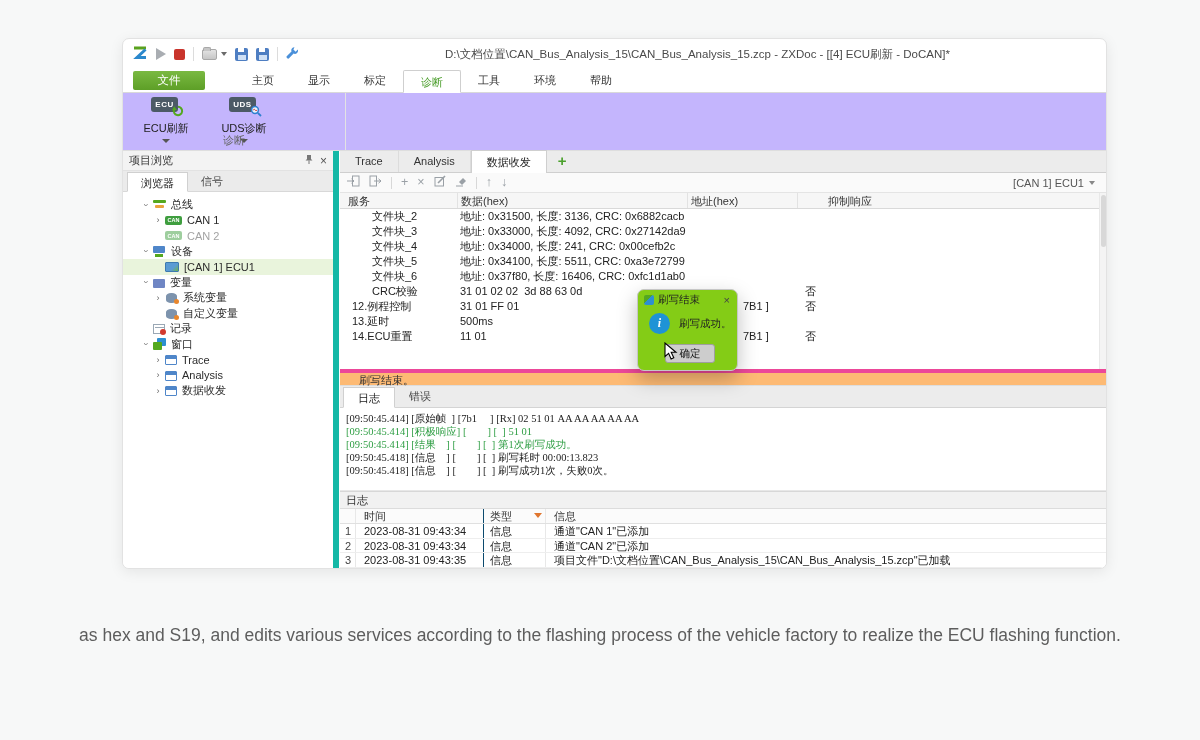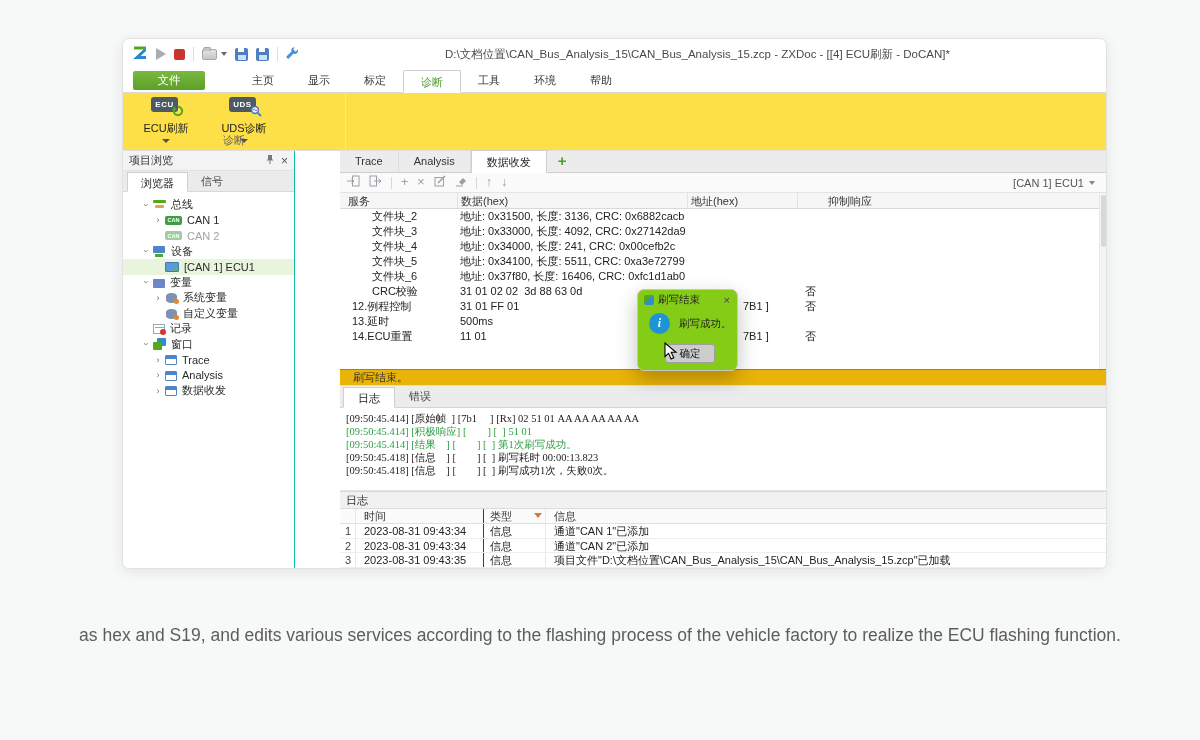--- a/index.html
+++ b/index.html
@@ -23,36 +23,36 @@
   .i-floppy::after{content:"";position:absolute;left:2.5px;bottom:1px;width:8px;height:5px;background:#cfe0f5}
   .vsep{width:1px;height:14px;background:#dcdcdc}
 
   
   .menubar{position:absolute;left:0;top:30px;right:0;height:24px;border-bottom:1px solid #d9d9d9;display:flex;align-items:flex-end;padding-left:10px}
   .file-btn{width:72px;height:19px;margin:0 30px 2px 0;background:linear-gradient(#7ab941,#5d9f27);border-radius:2px;color:#fff;font-size:11.5px;display:flex;align-items:center;justify-content:center}
   .menu-tab{height:23px;line-height:23px;padding:0 17px;font-size:11px;color:#333}
   .menu-tab.active{background:#fff;border:1px solid #cfcfcf;border-bottom:1px solid #fff;margin-bottom:-1px;color:#4c9e2d;border-radius:2px 2px 0 0}
 
   
-  .ribbon{position:absolute;left:0;top:54px;right:0;height:58px;background:#fde047;border-bottom:1px solid #dedede}
+  .ribbon{position:absolute;left:0;top:54px;right:0;height:58px;background:#c4b5fd;border-bottom:1px solid #dedede}
   .ribbon-group{position:absolute;left:0;top:0;width:223px;height:100%;border-right:1px solid #e3e3e3}
   .rb-buttons{display:flex;padding:3px 0 0 14px;gap:20px}
   .rb-btn{display:flex;flex-direction:column;align-items:center;width:58px}
   .rb-iconwrap{position:relative;width:32px;height:23px}
   .badge{position:absolute;left:1px;top:1px;width:27px;height:15px;background:#4c5a66;border-radius:3px;color:#fff;font-size:8px;font-weight:bold;letter-spacing:.5px;display:flex;align-items:center;justify-content:center}
   .rb-overlay{position:absolute;right:-2px;bottom:-2px}
   .rb-label{font-size:11px;color:#222;white-space:nowrap;margin-top:2px}
   .rb-caret{margin-top:3px;width:0;height:0;border-left:4px solid transparent;border-right:4px solid transparent;border-top:4px solid #555}
   .group-label{position:absolute;bottom:2px;left:0;width:100%;text-align:center;font-size:11px;color:#666}
 
   
   .main{position:absolute;left:0;top:112px;right:0;bottom:0}
 
   
-  .project-panel{position:absolute;left:0;top:0;width:172px;height:100%;background:#fff;border-right:1px solid #14b8a6}
+  .project-panel{position:absolute;left:0;top:0;width:216px;height:100%;background:#fff;border-right:6px solid #14b8a6}
   .pp-header{height:20px;background:#f3f3f3;border-bottom:1px solid #e2e2e2;display:flex;align-items:center;padding:0 6px;font-size:11px;color:#333;gap:6px}
   .pp-header .sp{flex:1}
   .pp-x{font-size:12px;color:#555;line-height:1}
   .pp-tabs{height:21px;background:#ebebeb;border-bottom:1px solid #d8d8d8;display:flex;align-items:flex-end;padding-left:4px}
   .pp-tab{height:20px;line-height:20px;padding:0 13px;font-size:11px;color:#444}
   .pp-tab.active{background:#fff;border:1px solid #d0d0d0;border-bottom:1px solid #fff;margin-bottom:-1px;color:#222}
   .tree{padding-top:5px}
   .titem{display:flex;align-items:center;height:15.5px;font-size:11px;color:#2b2b2b}
   .lvl0{padding-left:16px}.lvl1{padding-left:28px}
   .chev{width:14px;flex:none;text-align:center;color:#666;font-size:9px}
@@ -103,21 +103,21 @@
   .th .c-sup{padding-left:30px;border-left:1px solid #e2e2e2}
   .tr .c-data{padding-left:3px}
   .serv-ind{padding-left:32px}
   .serv-num{padding-left:12px}
   .addr-val{padding-left:56px}
   .sup-val{padding-left:8px}
 
   .vscroll{position:absolute;top:42px;right:0;width:7px;height:176px;background:#f4f4f4;border-left:1px solid #e8e8e8}
   .vthumb{position:absolute;top:2px;left:1px;width:5px;height:52px;background:#d8d8d8;border-radius:3px}
 
-  .statusbar{position:absolute;top:218px;left:0;right:0;height:17px;background:#eab308;border-top:1px solid #ec4899;border-bottom:1px solid #ddd;font-size:11px;color:#333;line-height:15px;padding-left:13px}
+  .statusbar{position:absolute;top:218px;left:0;right:0;height:17px;background:#fdba74;border-top:4px solid #ec4899;border-bottom:1px solid #ddd;font-size:11px;color:#333;line-height:15px;padding-left:19px}
 
   .log-tabs{position:absolute;top:235px;left:0;right:0;height:22px;background:#ececec;border-bottom:1px solid #d4d4d4;display:flex;align-items:flex-end;padding-left:3px}
   .log-tab{height:21px;line-height:21px;padding:0 14px;font-size:11px;color:#444}
   .log-tab.active{background:#fff;border:1px solid #d0d0d0;border-bottom:1px solid #fff;margin-bottom:-1px;color:#222}
   .log-view{position:absolute;top:257px;left:0;right:0;height:83px;background:#fff;border-bottom:1px solid #e7e7e7;padding:4px 0 0 6px;font-family:Liberation Serif, serif;font-size:10.5px;line-height:13px}
   .log-line{white-space:pre;color:#222}
   .log-line.green{color:#2f9e44}
 
   .journal-title{position:absolute;top:340px;left:0;right:0;height:18px;background:#f1f1f1;border-top:1px solid #d7d7d7;border-bottom:1px solid #dcdcdc;font-size:11px;color:#333;line-height:16px;padding-left:6px}
   .journal{position:absolute;top:358px;left:0;right:0;bottom:0;background:#fff;font-size:11px}

